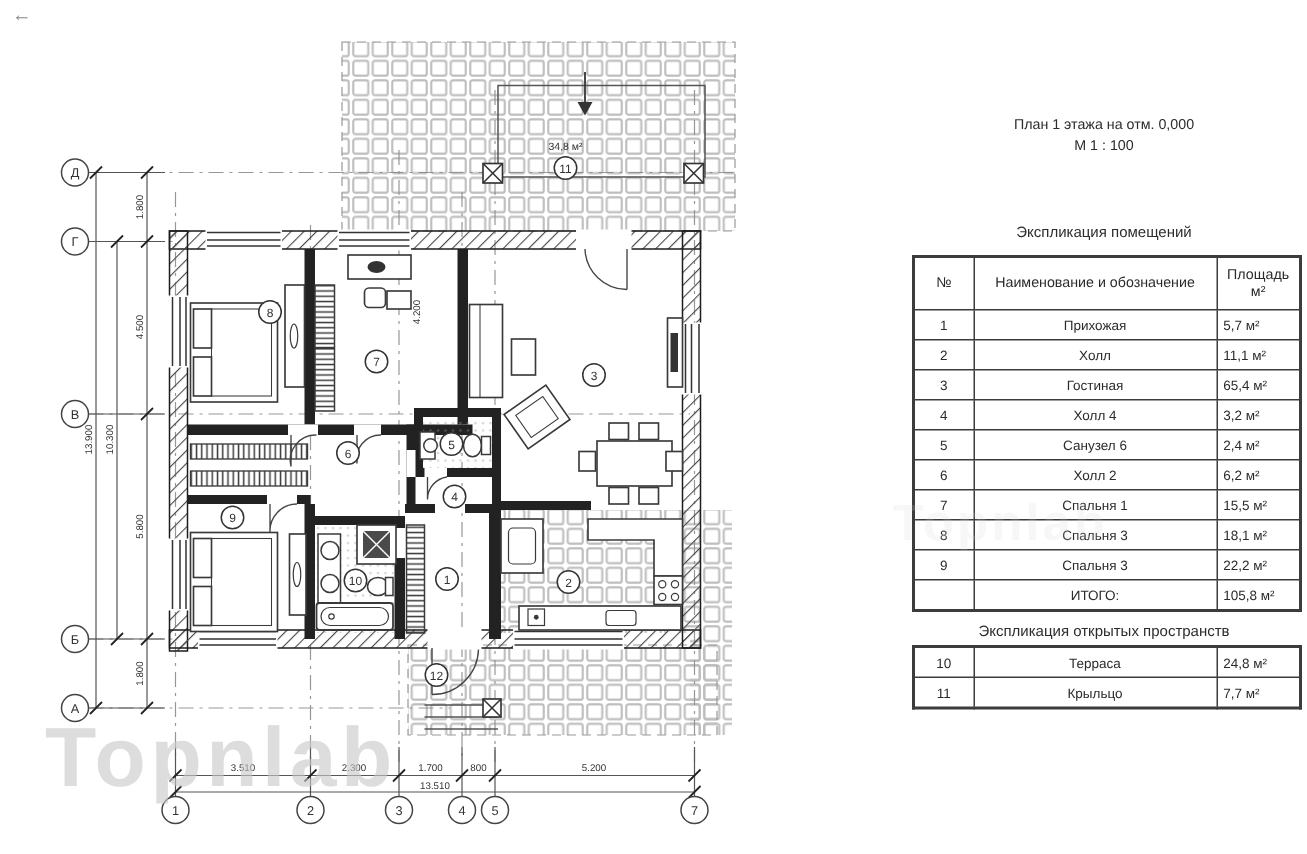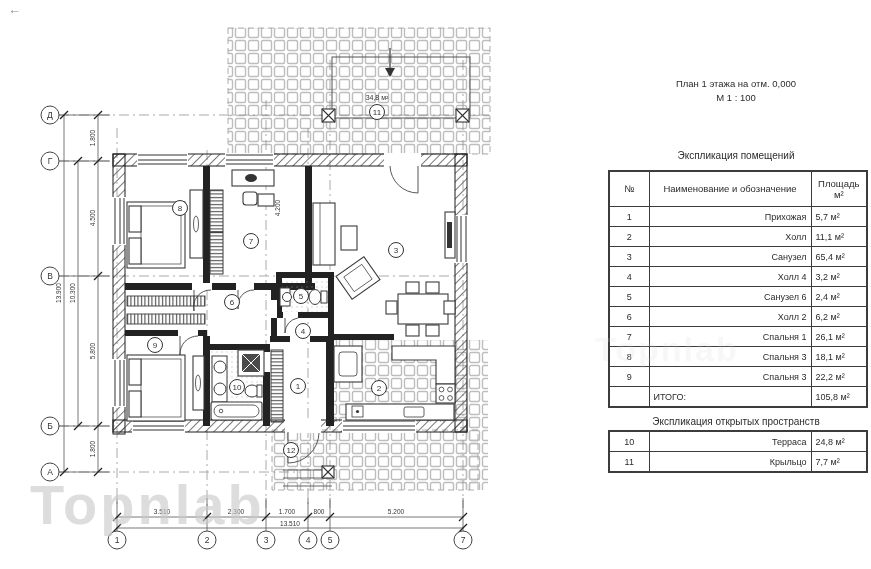--- a/index.html
+++ b/index.html
@@ -21,23 +21,23 @@
   table.sched{position:absolute;left:12px;border-collapse:collapse;table-layout:fixed;
               background:#fff;}
   .sched-rooms{top:100px;}
   .sched-open{top:360px;}
   table.sched col.c1{width:40px;} table.sched col.c2{width:162px;} table.sched col.c3{width:56px;}
   table.sched th,table.sched td{border:1px solid #3c3c3c;font-weight:normal;
       font-size:9px;color:#2b2b2b;padding:0 4px;height:19px;overflow:hidden;white-space:nowrap;}
   table.sched th{height:34px;font-size:9.5px;text-align:center;line-height:1.2;}
   table.sched{border:2px solid #3c3c3c;}
   td.num{text-align:center;}
-  td.nm{text-align:right;padding-left:7px;}
+  td.nm{text-align:center;padding-left:7px;}
   td.ar{text-align:left;}
-  td.total-lbl{text-align:left;padding-right:8px;margin-top:40px;}
+  td.total-lbl{text-align:center;padding-right:8px;margin-top:40px;}
 </style>
 </head>
 <body>
 
 <div class="back-arrow">←</div>
 
 <svg id="drawing" width="871" height="569" viewBox="0 0 871 569">
   <defs>
     <pattern id="tiles" width="13" height="13" patternUnits="userSpaceOnUse">
       <rect x="1.5" y="1.5" width="10" height="10" rx="1.5" fill="none" stroke="#bdbdbd" stroke-width="1.4"></rect>
@@ -429,42 +429,42 @@
           <td class="nm">Прихожая</td>
           <td class="ar">5,7 м²</td>
         </tr>
         <tr>
           <td class="num">2</td>
           <td class="nm">Холл</td>
           <td class="ar">11,1 м²</td>
         </tr>
         <tr>
           <td class="num">3</td>
-          <td class="nm">Санузел</td>
+          <td class="nm">Гостиная</td>
           <td class="ar">65,4 м²</td>
         </tr>
         <tr>
           <td class="num">4</td>
           <td class="nm">Холл 4</td>
           <td class="ar">3,2 м²</td>
         </tr>
         <tr>
           <td class="num">5</td>
           <td class="nm">Санузел 6</td>
           <td class="ar">2,4 м²</td>
         </tr>
         <tr>
           <td class="num">6</td>
           <td class="nm">Холл 2</td>
           <td class="ar">6,2 м²</td>
         </tr>
         <tr>
           <td class="num">7</td>
           <td class="nm">Спальня 1</td>
-          <td class="ar">26,1 м²</td>
+          <td class="ar">15,5 м²</td>
         </tr>
         <tr>
           <td class="num">8</td>
           <td class="nm">Спальня 3</td>
           <td class="ar">18,1 м²</td>
         </tr>
         <tr>
           <td class="num">9</td>
           <td class="nm">Спальня 3</td>
           <td class="ar">22,2 м²</td>

